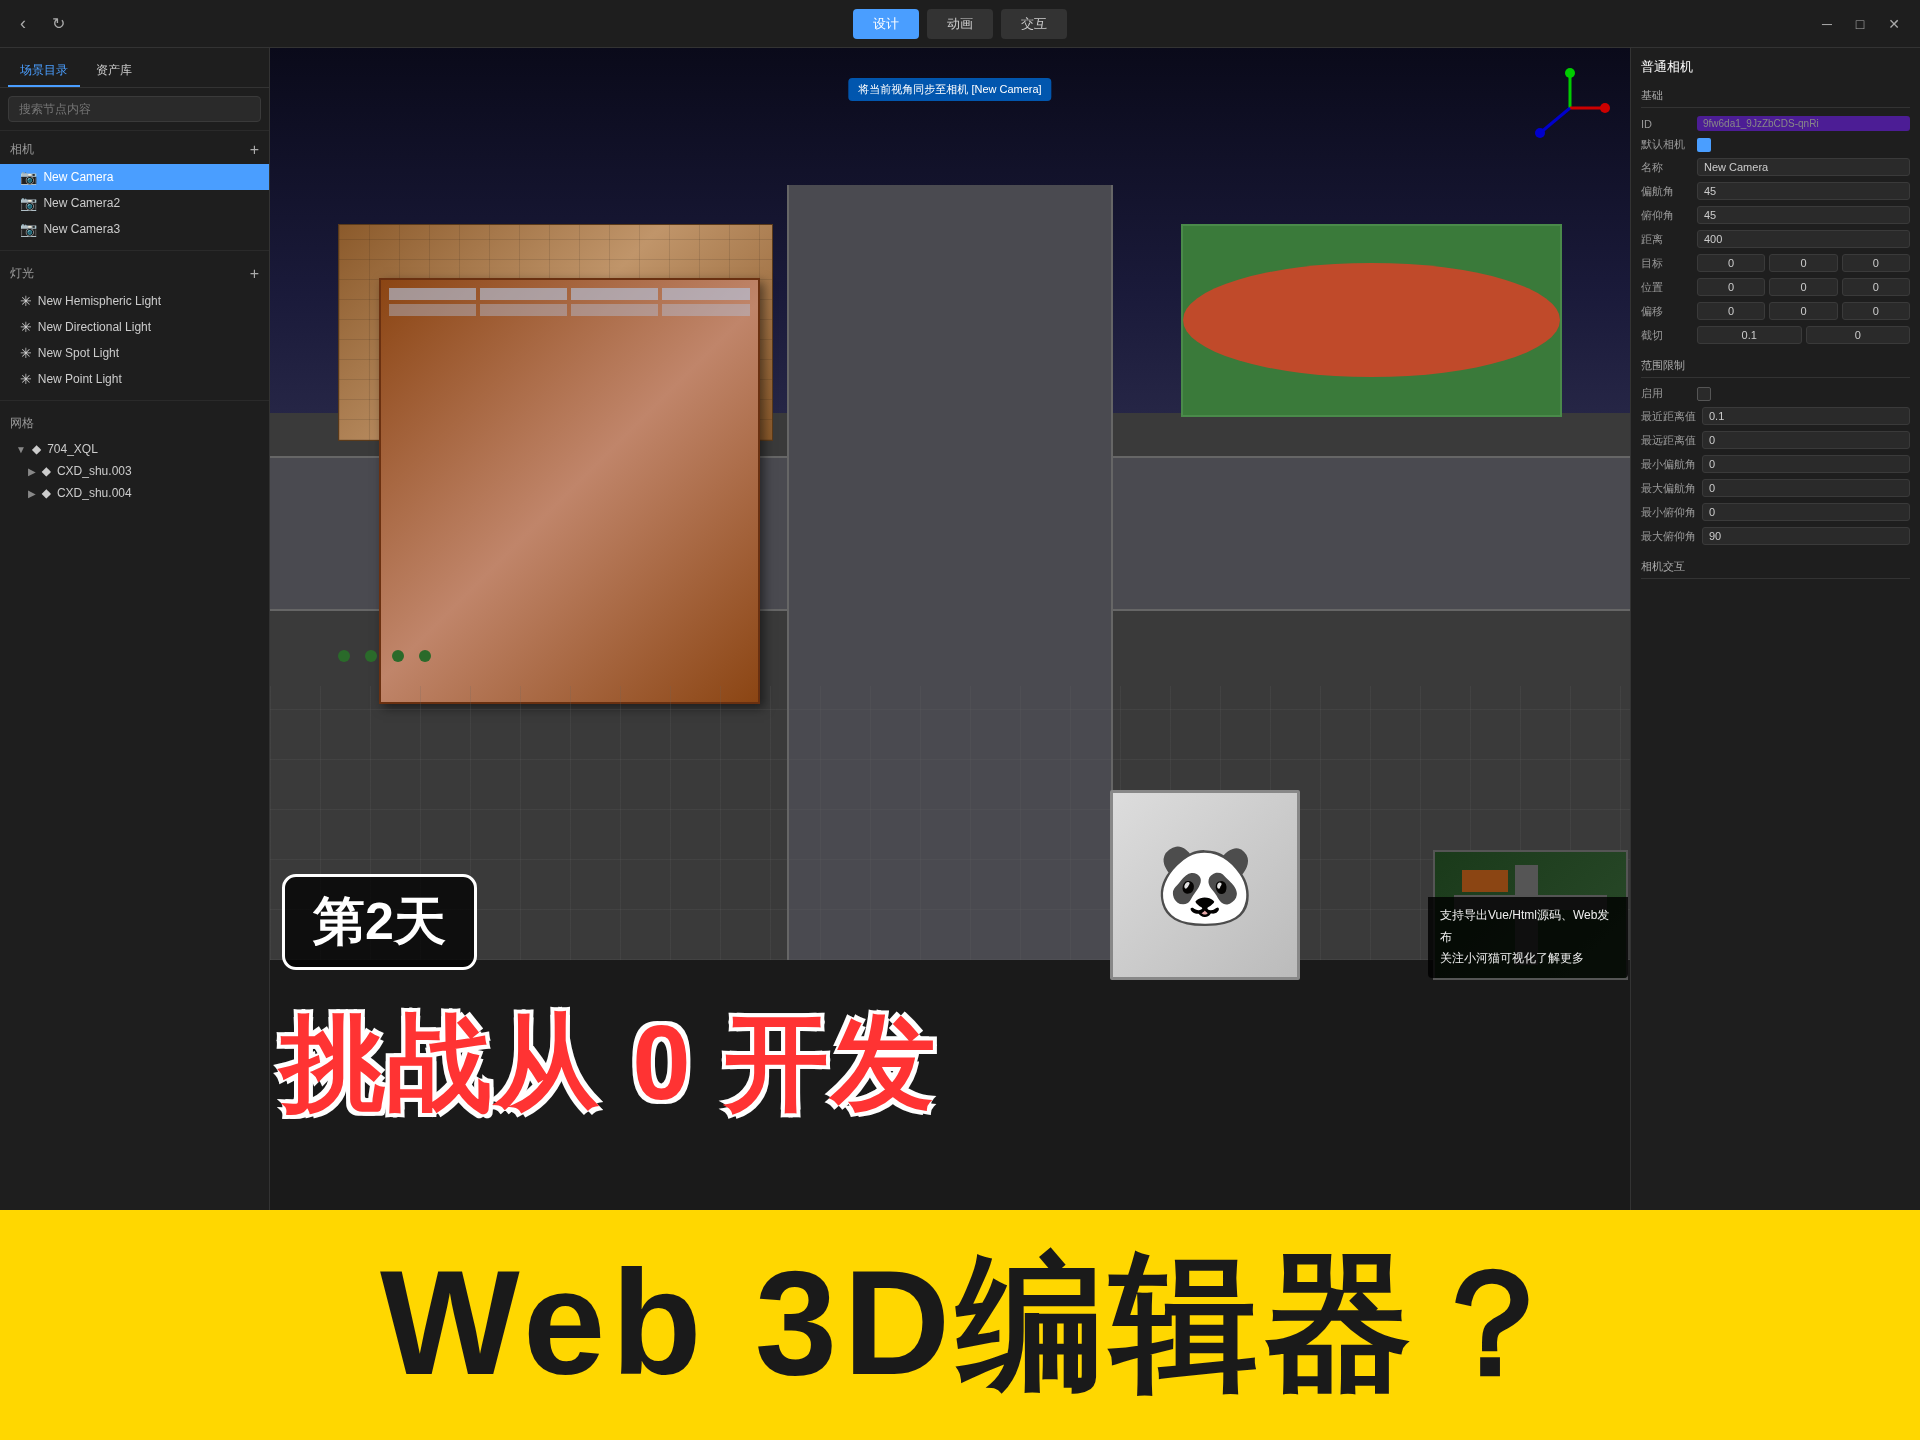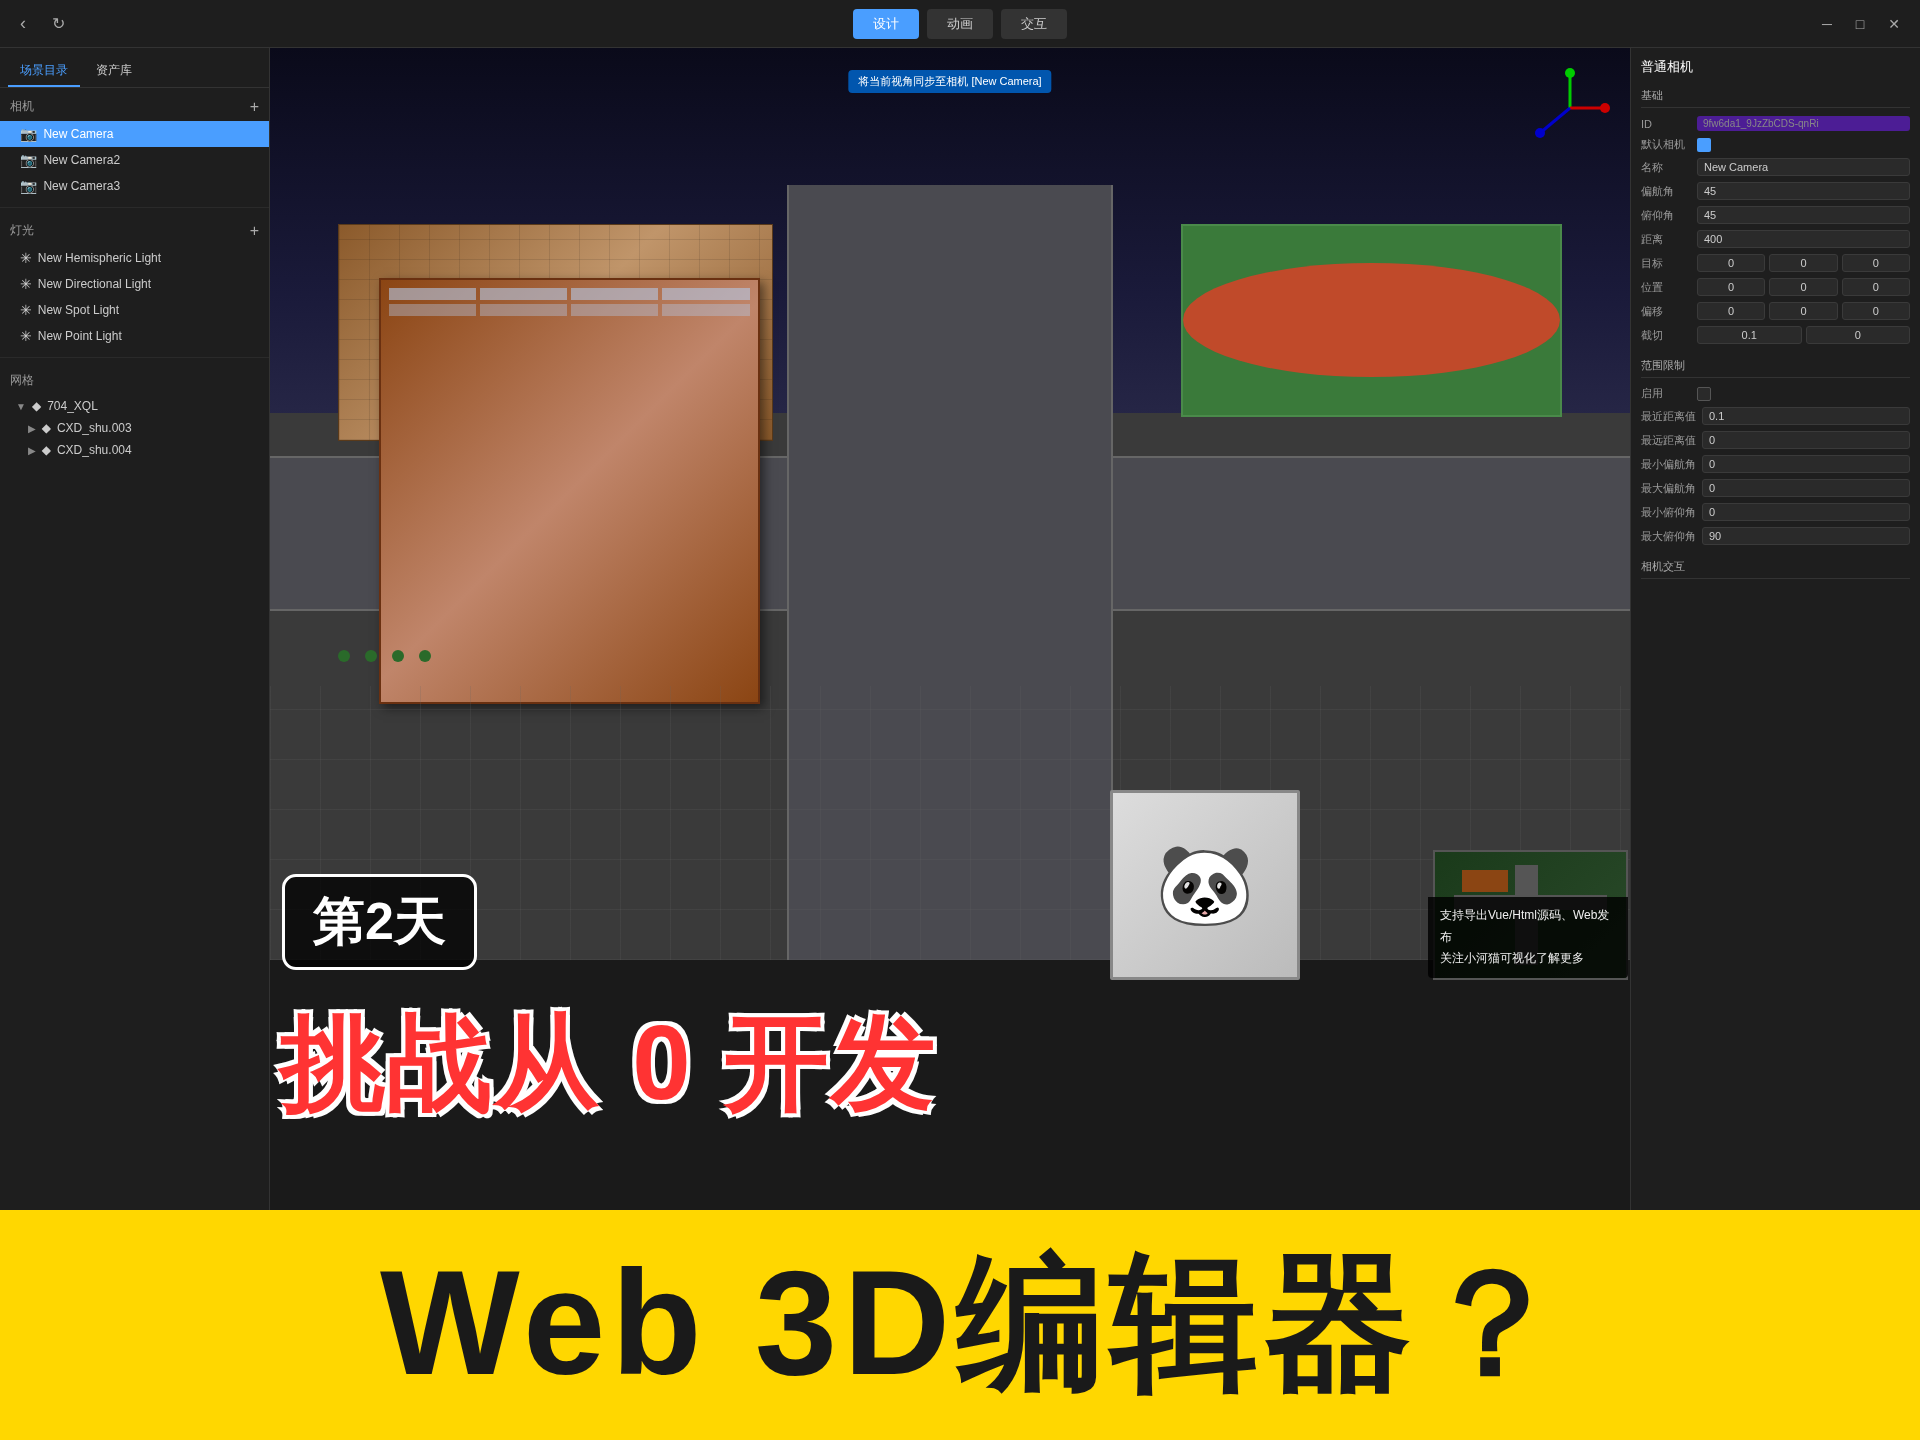--- a/index.html
+++ b/index.html
@@ -170,21 +170,21 @@
       left: 270px;
       right: 290px;
       bottom: 480px;
       background: linear-gradient(180deg, #1a1a2e 0%, #2d2d3f 40%, #3d3d3d 60%, #282828 100%);
       overflow: hidden;
     }
 
     
     .camera-tooltip {
       position: absolute;
-      top: 22px;
+      top: 30px;
       left: 50%;
       transform: translateX(-50%);
       background: rgba(0,100,200,0.85);
       color: white;
       padding: 4px 10px;
       border-radius: 4px;
       font-size: 11px;
       white-space: nowrap;
       z-index: 10;
     }
@@ -346,20 +346,23 @@
     <span class="win-btn">✕</span>
   </div>
 </div>
 
 <div class="sidebar">
   <div class="sidebar-tabs">
     <div class="sidebar-tab active">场景目录</div>
     <div class="sidebar-tab">资产库</div>
   </div>
 
+  <div class="sidebar-search">
+    <input type="text" placeholder="搜索节点内容" style="">
+  </div>
 
   <div class="sidebar-section">
     <div class="sidebar-section-header">
       <span class="sidebar-section-title">相机</span>
       <span class="add-btn">+</span>
     </div>
     <div class="sidebar-item active">
       <span class="item-icon">📷</span>
       <span>New Camera</span>
     </div>

